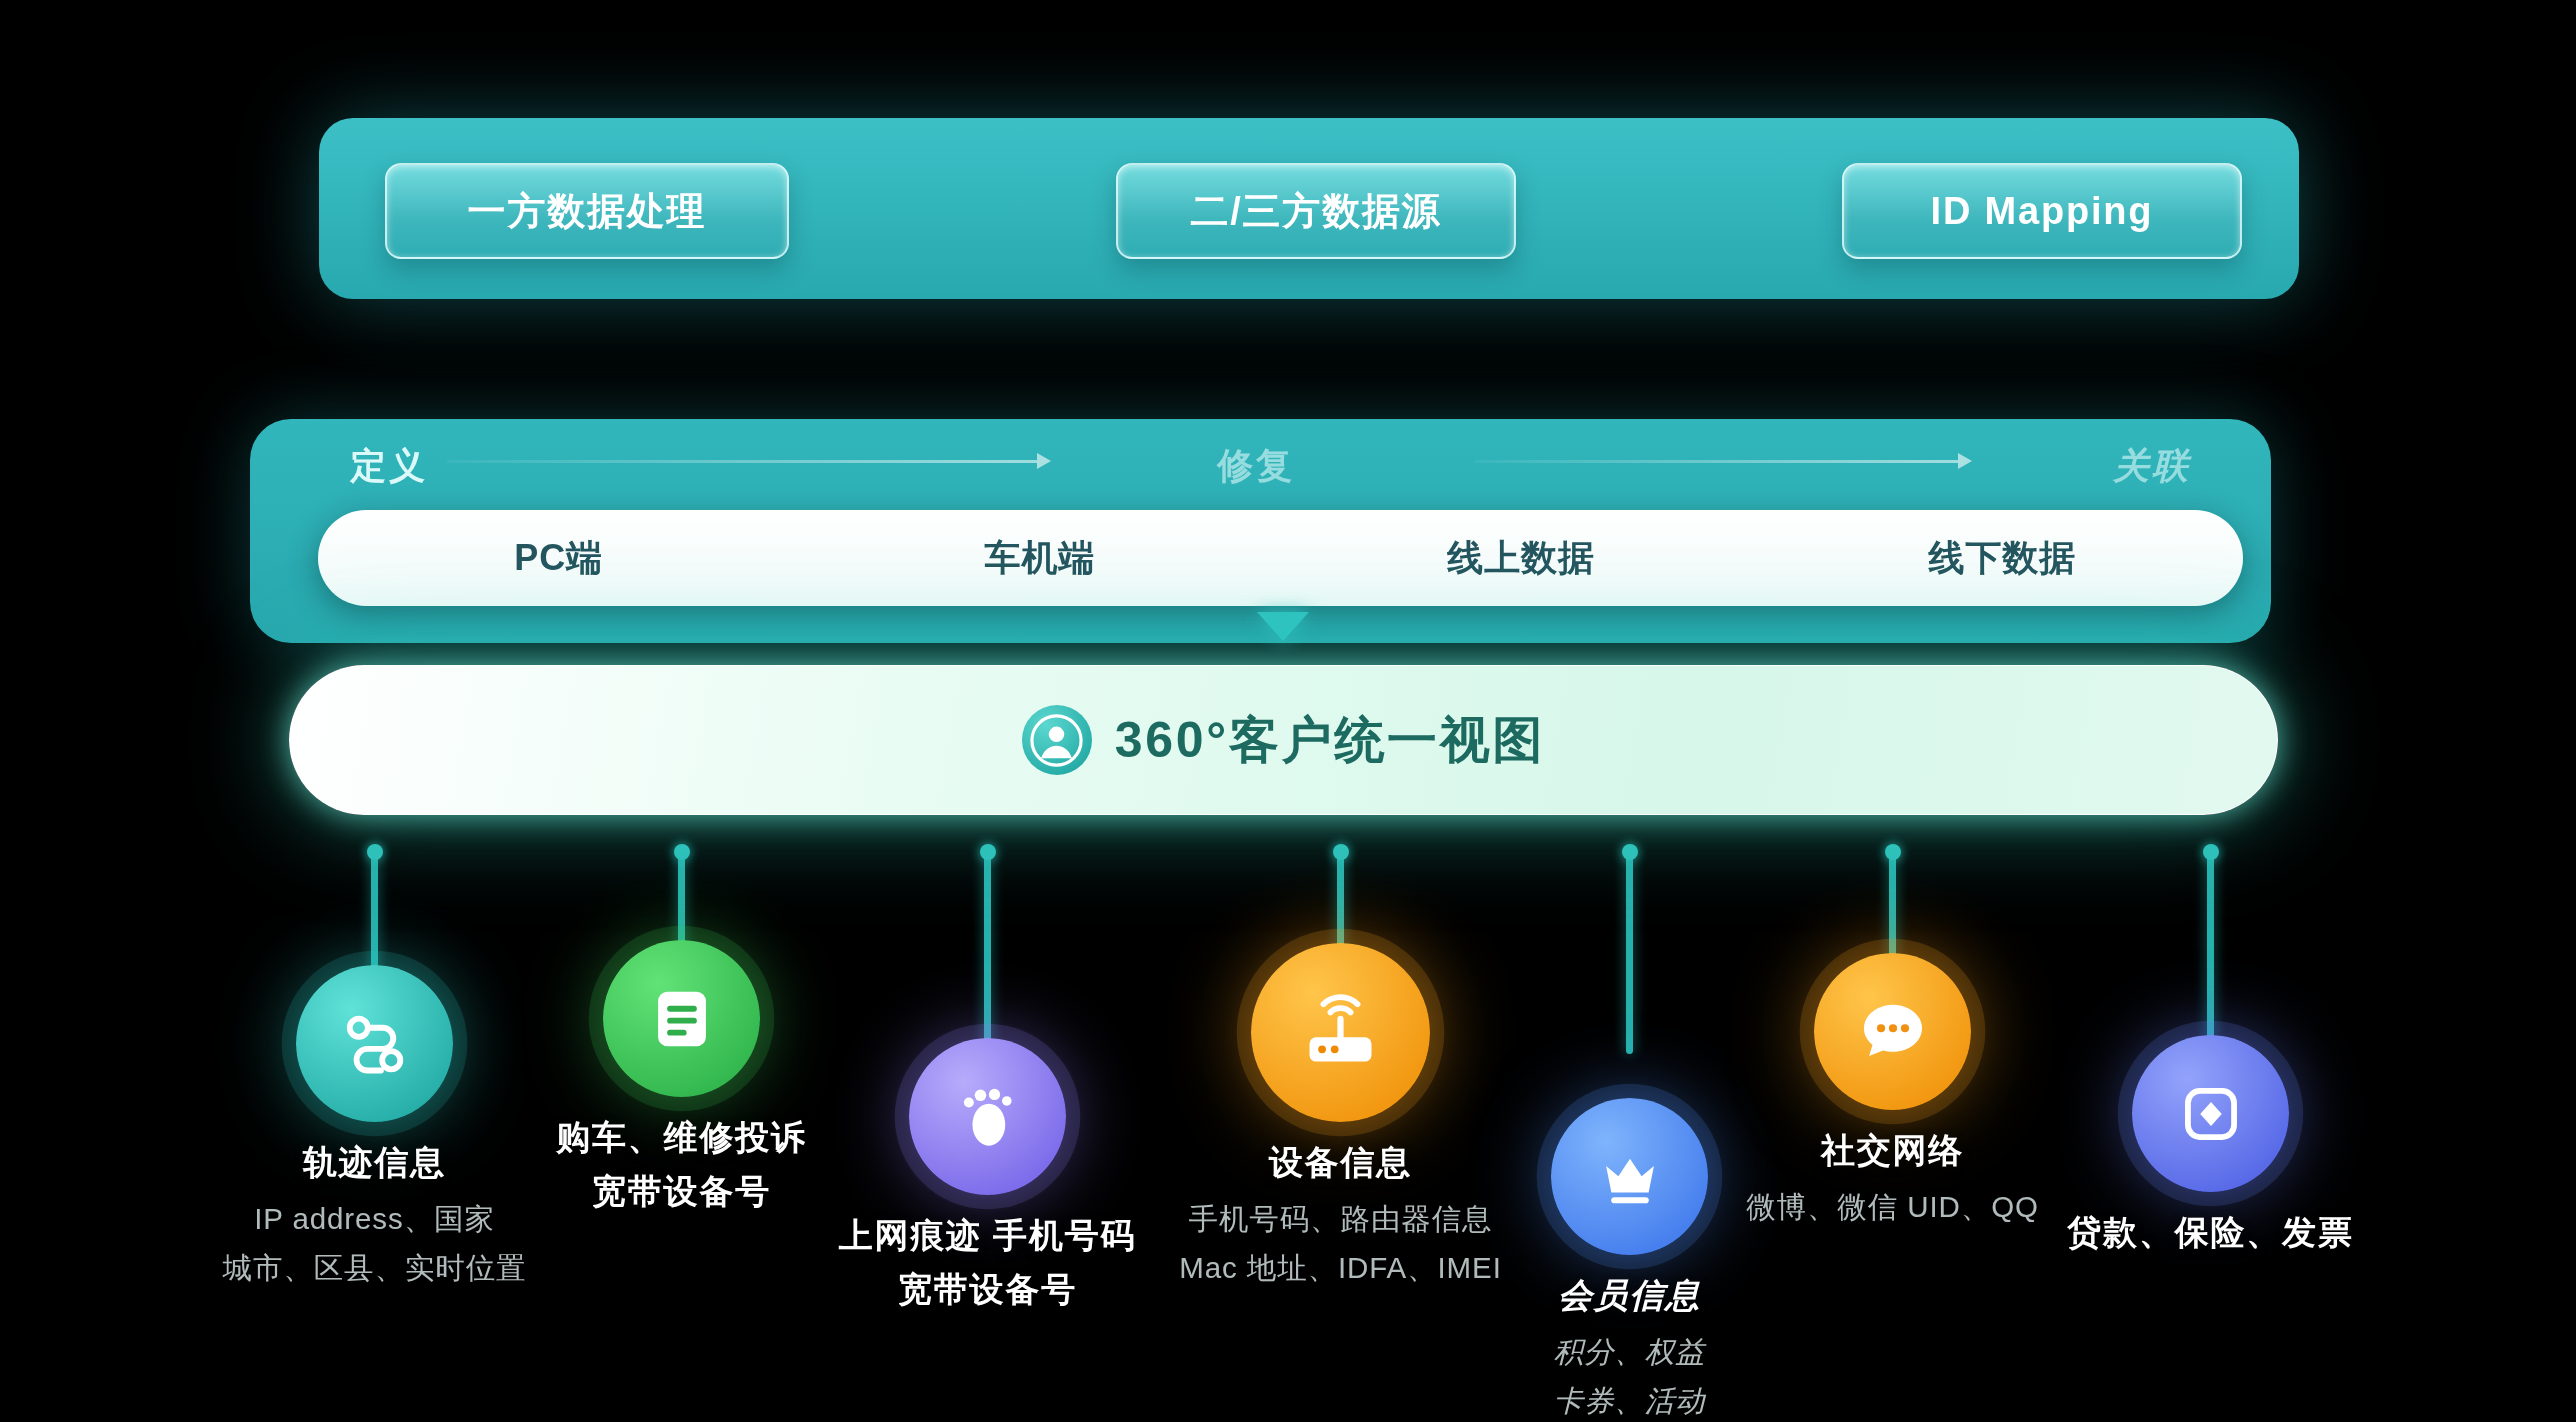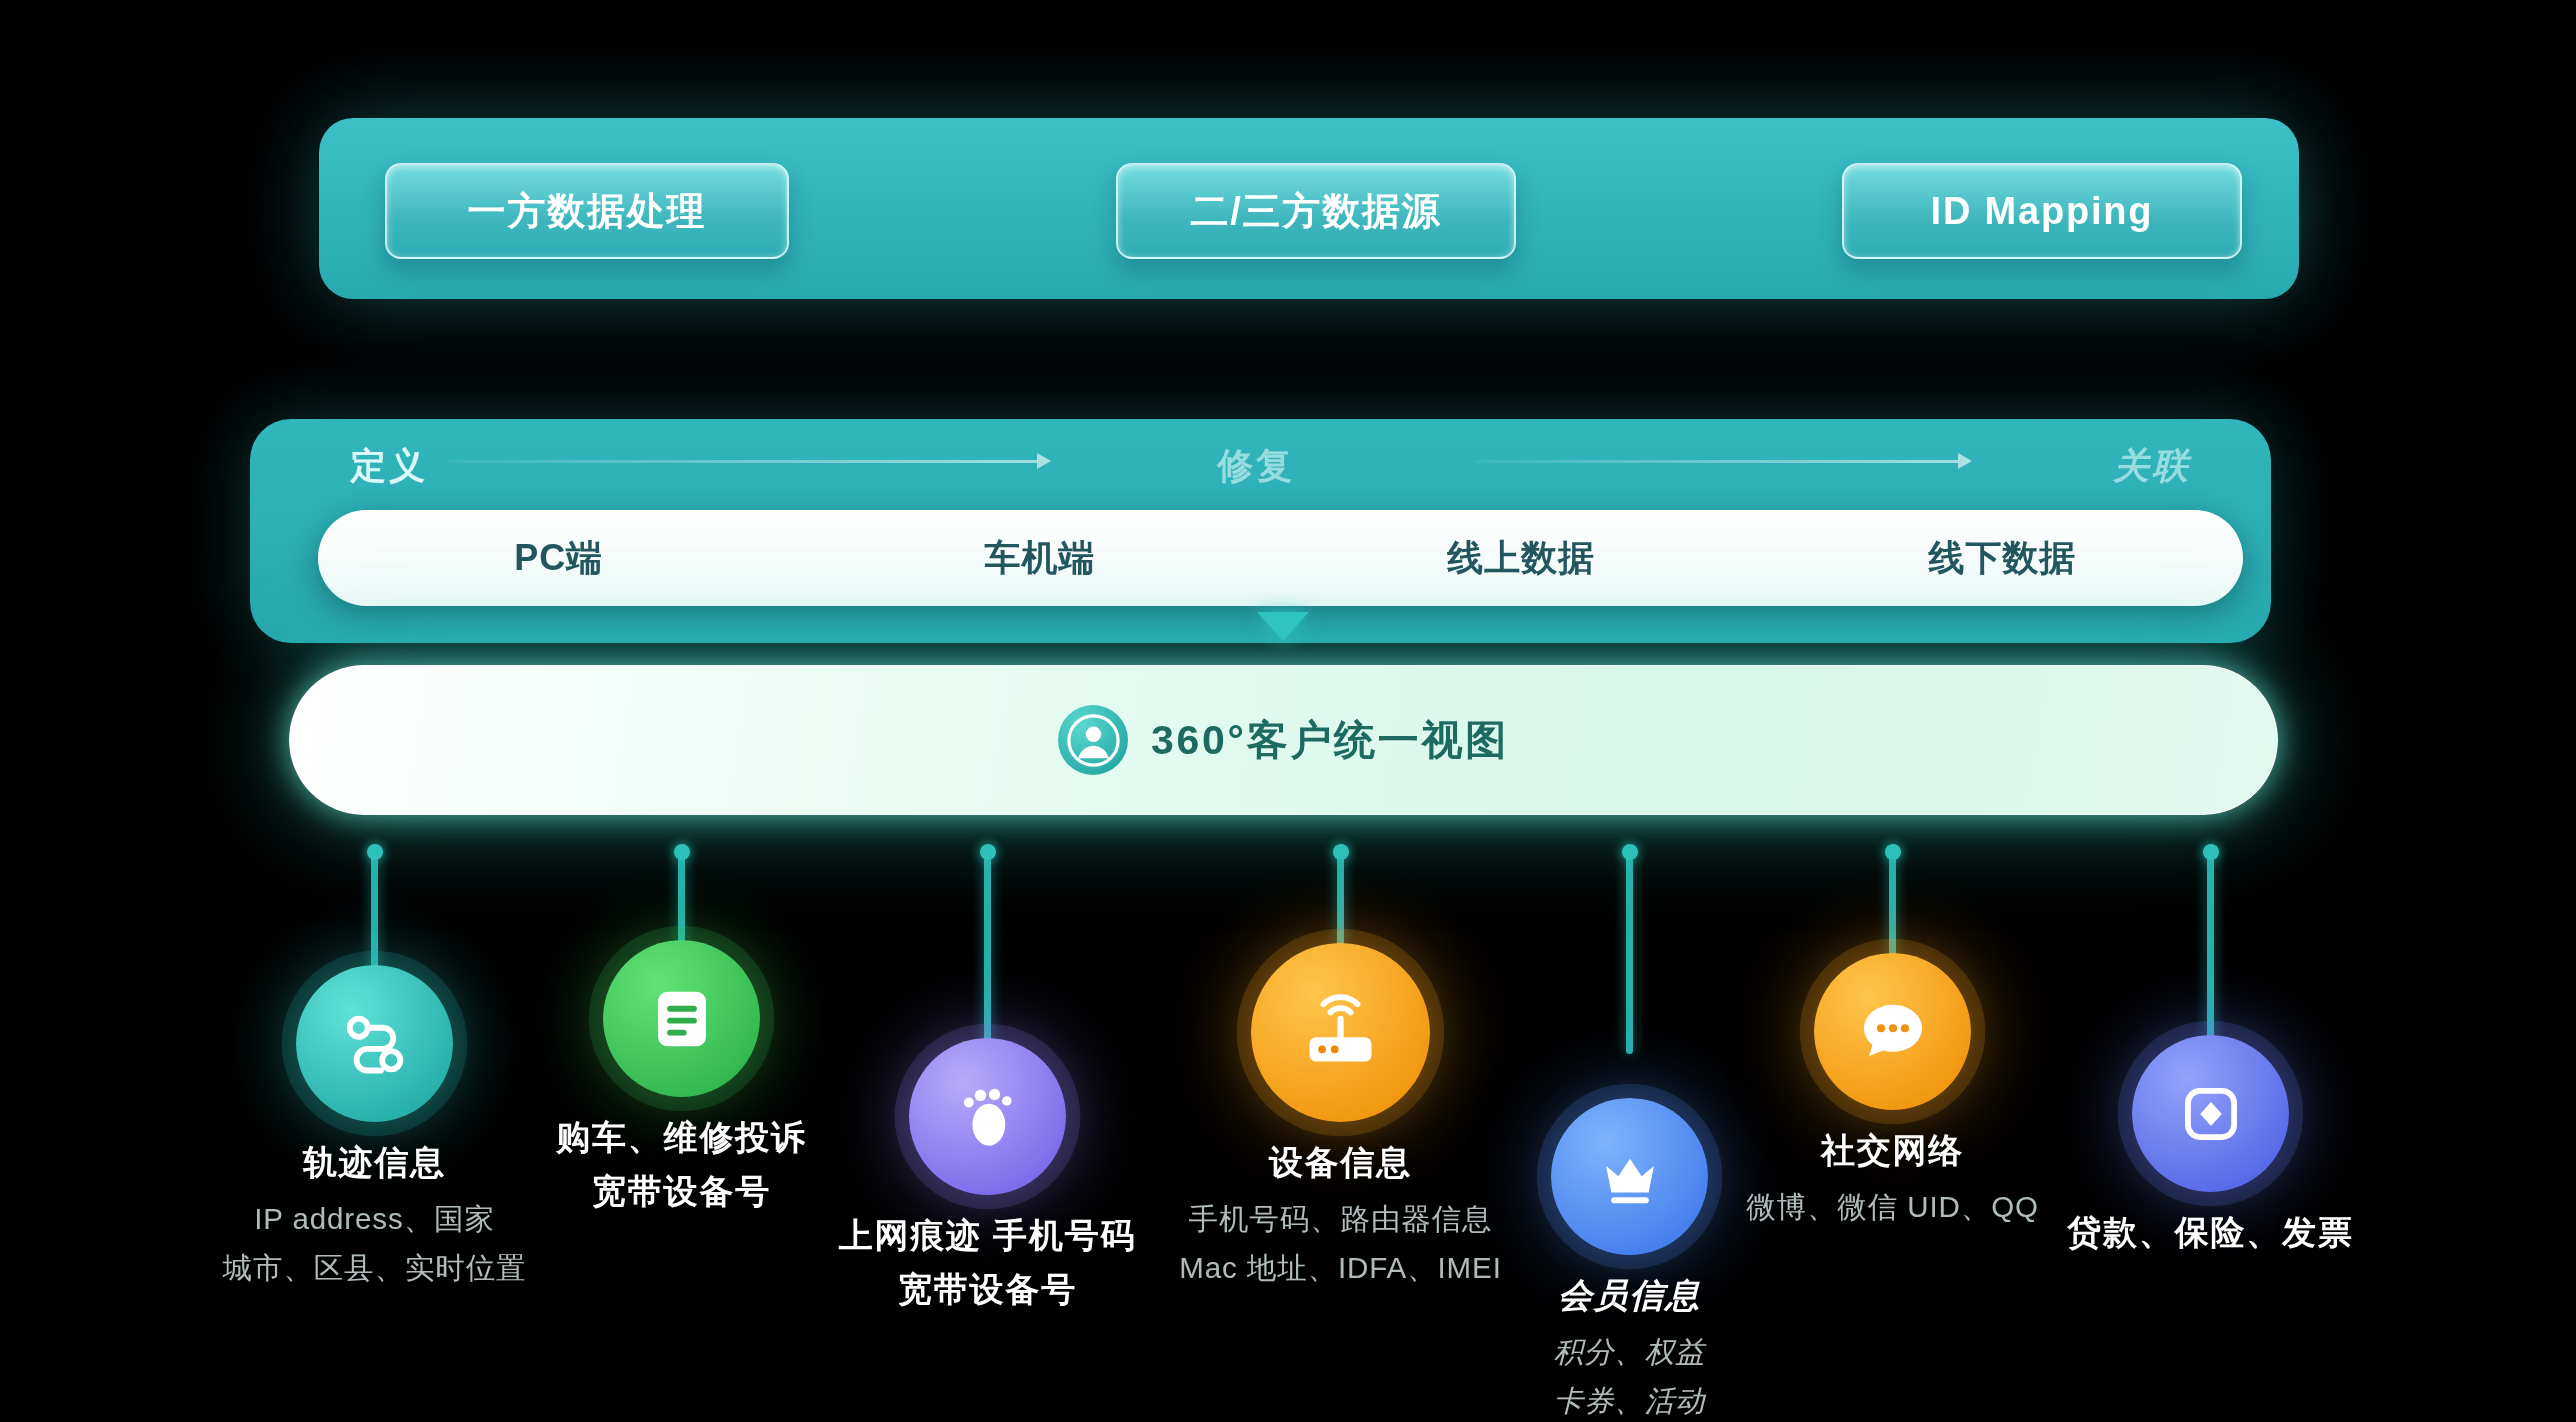--- a/index.html
+++ b/index.html
@@ -58,21 +58,21 @@
   
   .view-bar{position:absolute;left:289px;top:665px;width:1987px;height:148px;
     border-radius:75px;display:flex;align-items:center;justify-content:center;gap:23px;
     background:linear-gradient(100deg,#ffffff 0%,#e9fcf4 30%,#d6f7e9 70%,#e2f9f0 100%);
     border:1.8px solid rgba(255,255,255,.85);
     box-shadow:0 0 98px rgba(46,210,190,.55),0 0 30px rgba(130,242,222,.65);z-index:4;}
   .view-icon{width:70px;height:70px;border-radius:50%;flex:0 0 auto;
     background:radial-gradient(circle at 35% 28%,#5bd8d0,#169e9a);
     display:flex;align-items:center;justify-content:center;overflow:hidden;}
   .view-icon svg{width:59px;height:59px;}
-  .view-label{font-size:41px;font-weight:700;color:#1c6a60;letter-spacing:2.7px;}
+  .view-label{font-size:50px;font-weight:700;color:#1c6a60;letter-spacing:2.7px;}
 
   
   .connector{position:absolute;width:7.2px;border-radius:3.6px;background:#27b1ad;
     box-shadow:0 0 12.5px rgba(39,177,173,.6);}
   .connector::before{content:'';position:absolute;left:-4.5px;top:-3.6px;width:16px;height:16px;
     border-radius:50%;background:#2fbfba;box-shadow:0 0 10.7px rgba(47,191,186,.8);}
 
   
   .source{position:absolute;width:447px;display:flex;flex-direction:column;align-items:center;}
   .bubble{width:157px;height:157px;border-radius:50%;display:flex;align-items:center;justify-content:center;}

